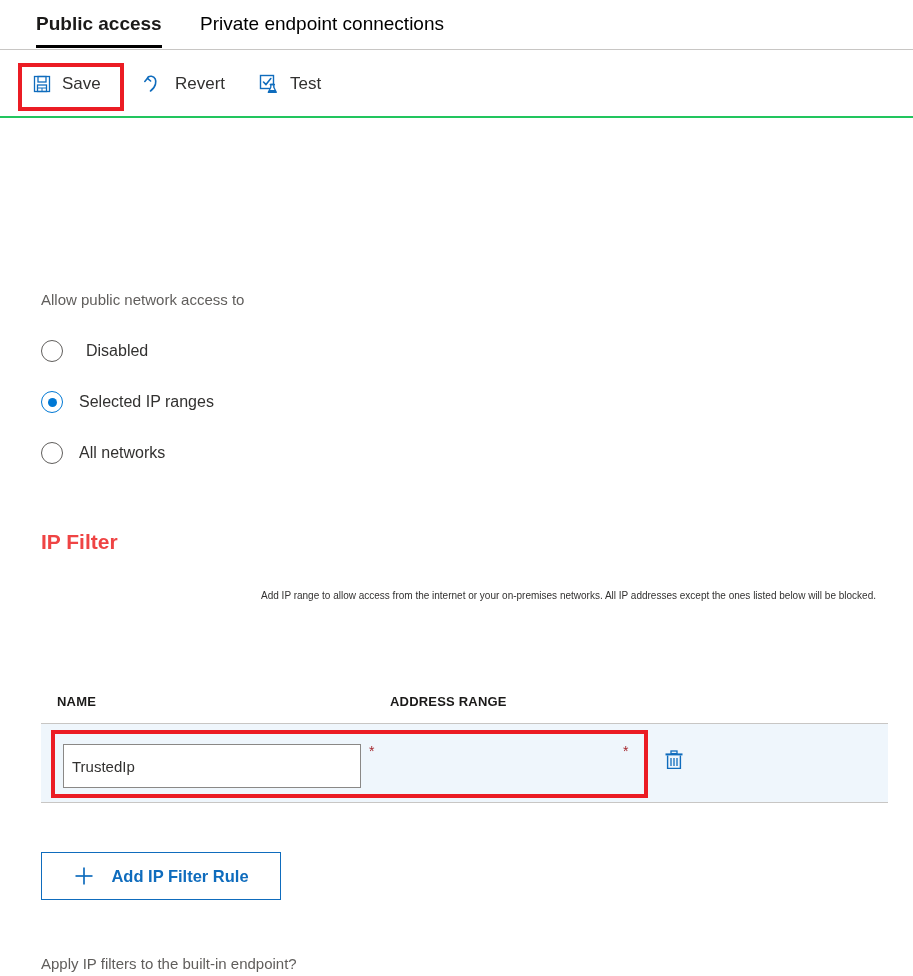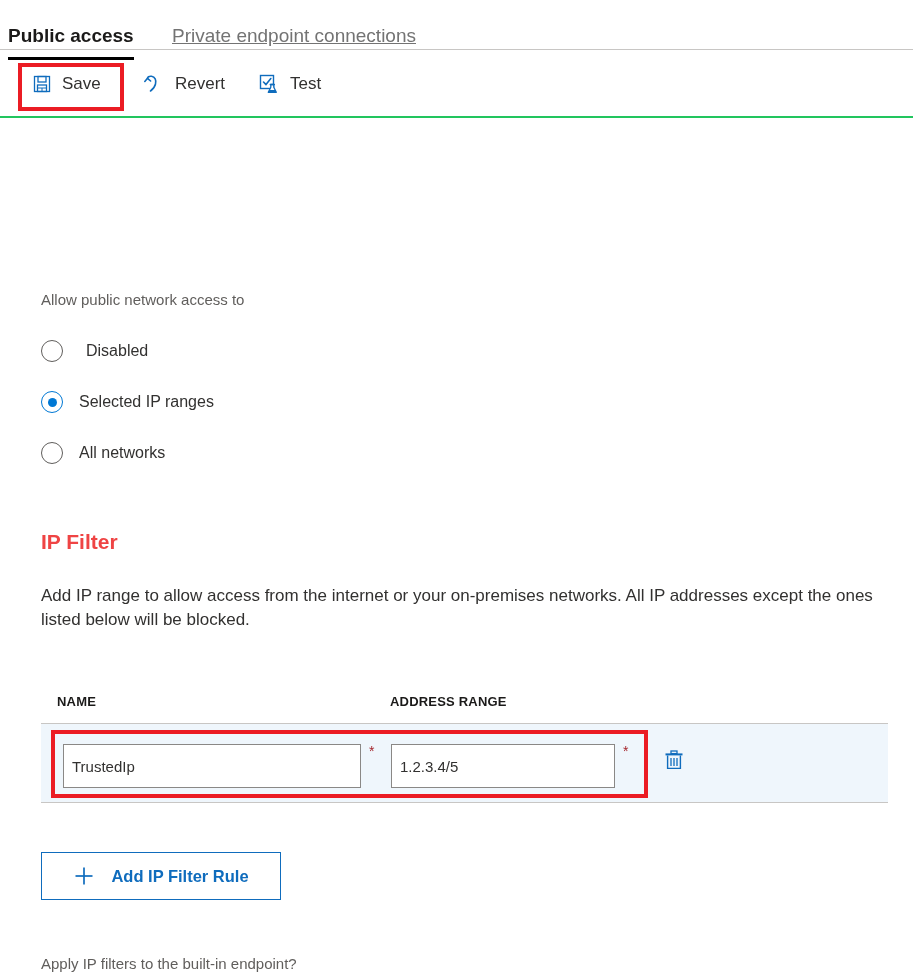--- a/index.html
+++ b/index.html
@@ -18,45 +18,45 @@
 
   
   .tabstrip {
     position: relative;
     height: 50px;
     border-bottom: 1px solid #c8c6c4;
     box-sizing: border-box;
   }
   .tab {
     position: absolute;
-    top: 22px;
+    top: 10px;
     font-size: 19px;
     line-height: 28px;
     cursor: pointer;
     white-space: nowrap;
+    margin-left: 28px;
   }
   .tab-active {
     left: 8px;
     color: #1b1a19;
     font-weight: bold;
   }
   .tab-active::after {
     content: "";
     position: absolute;
     left: 0;
     right: 0;
     bottom: -10px;
     height: 3px;
     background: #000000;
   }
   .tab-inactive {
     left: 172px;
-    color: #737373;
+    color: #000000;
     font-weight: normal;
-    text-decoration: underline;
   }
 
   
   .commandbar {
     position: relative;
     height: 68px;
     border-bottom: 2px solid #22c55e;
     box-sizing: border-box;
   }
   .cmd {
@@ -161,23 +161,24 @@
     top: 412px;
     font-size: 21px;
     font-weight: bold;
     color: #ef4444;
   }
   .section-desc {
     position: absolute;
     left: 41px;
     top: 466px;
     width: 835px;
-    font-size: 17px;
+    font-size: 10px;
     line-height: 24px;
     color: #323130;
+    text-align: right;
   }
 
   
   .grid-head {
     position: absolute;
     top: 570px;
     font-size: 13px;
     font-weight: bold;
     letter-spacing: 0.2px;
     color: #1b1a19;
@@ -347,21 +348,20 @@
   <div class="section-title">IP Filter</div>
   <div class="section-desc">Add IP range to allow access from the internet or your on-premises networks. All IP addresses except the ones listed below will be blocked.</div>
 
   <div class="grid-head" id="head-name">NAME</div>
   <div class="grid-head" id="head-range">ADDRESS RANGE</div>
 
   <div class="grid-row">
     <input class="cell-input" id="input-name" type="text" value="TrustedIp" style="">
     <span class="req-star" id="star-name">*</span>
 
-    <input class="cell-input" id="input-range" type="text" value="1.2.3.4/5" style="">
     <span class="req-star" id="star-range">*</span>
 
     <button class="delete-btn">
       <span class="icon">
         <svg width="24" height="24" viewBox="0 0 24 24" fill="none">
           <rect x="9" y="3" width="6" height="2.6" stroke="#0f6cbd" stroke-width="1.3" fill="none"></rect>
           <line x1="3.5" y1="6.4" x2="20.5" y2="6.4" stroke="#0f6cbd" stroke-width="2"></line>
           <path d="M5.6 7.6 L5.6 20.4 L18.4 20.4 L18.4 7.6" stroke="#0f6cbd" stroke-width="1.4" fill="none"></path>
           <line x1="9" y1="10" x2="9" y2="18" stroke="#0f6cbd" stroke-width="1.3"></line>
           <line x1="12" y1="10" x2="12" y2="18" stroke="#0f6cbd" stroke-width="1.3"></line>

